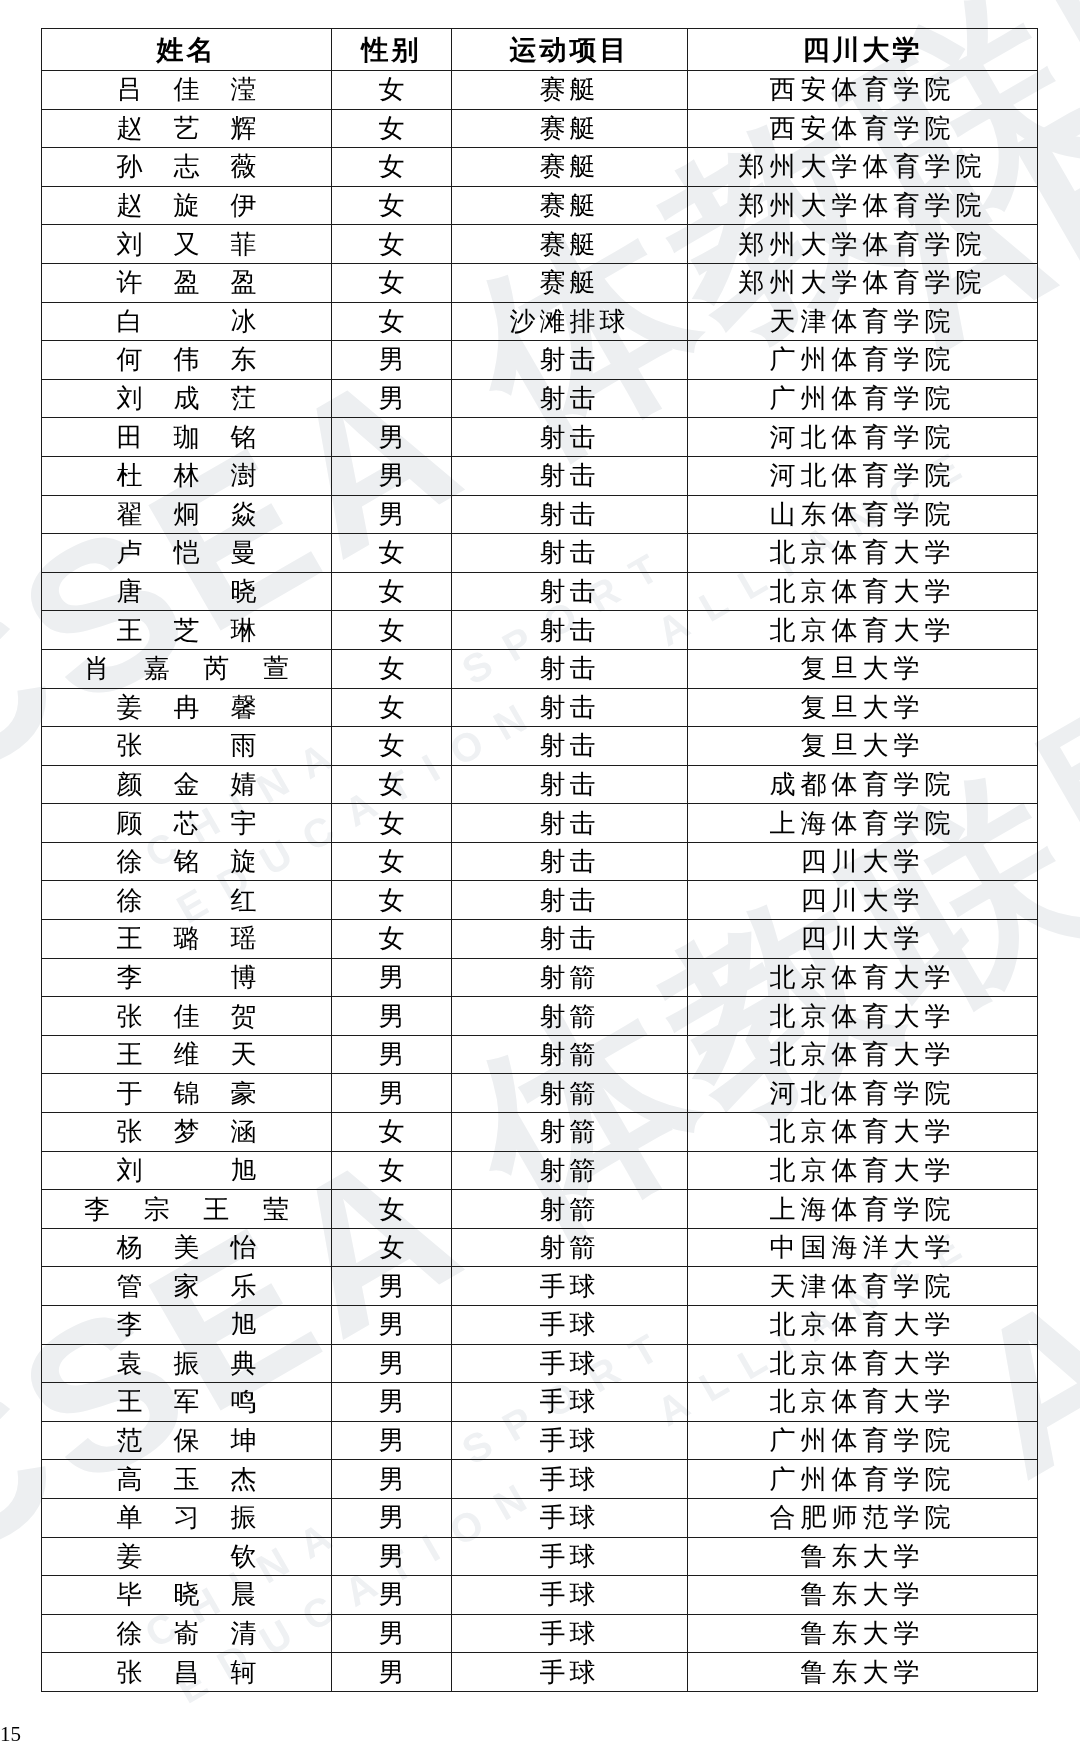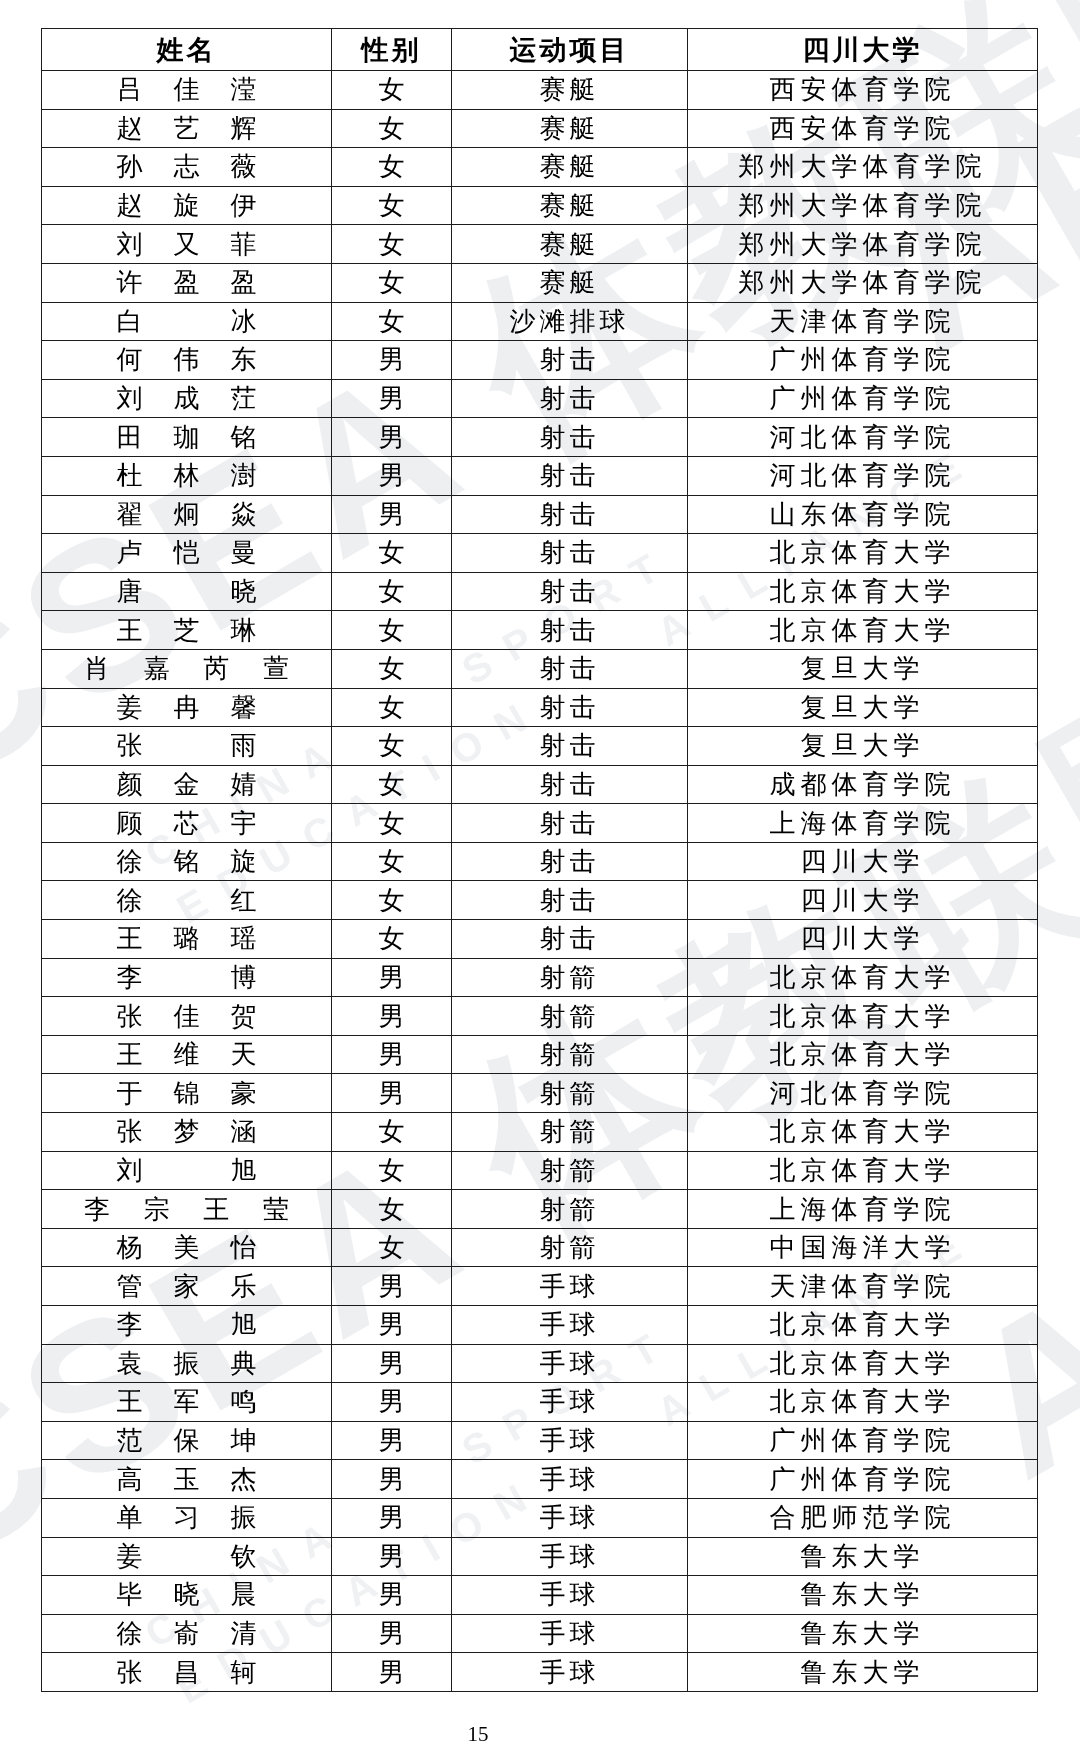--- a/index.html
+++ b/index.html
@@ -80,21 +80,20 @@
     display:inline-flex;
     justify-content:space-between;
     vertical-align:middle;
   }
   .name-wrap i{font-style:normal;}
   
   .page-number{
     position:absolute;
     left:0;top:1722px;
     width:956px;
-    text-align:center;
     font-size:21px;
     z-index:2;
   }
 </style>
 </head>
 <body>
 
 <div class="page">
 
   <div class="watermark wm-1">

